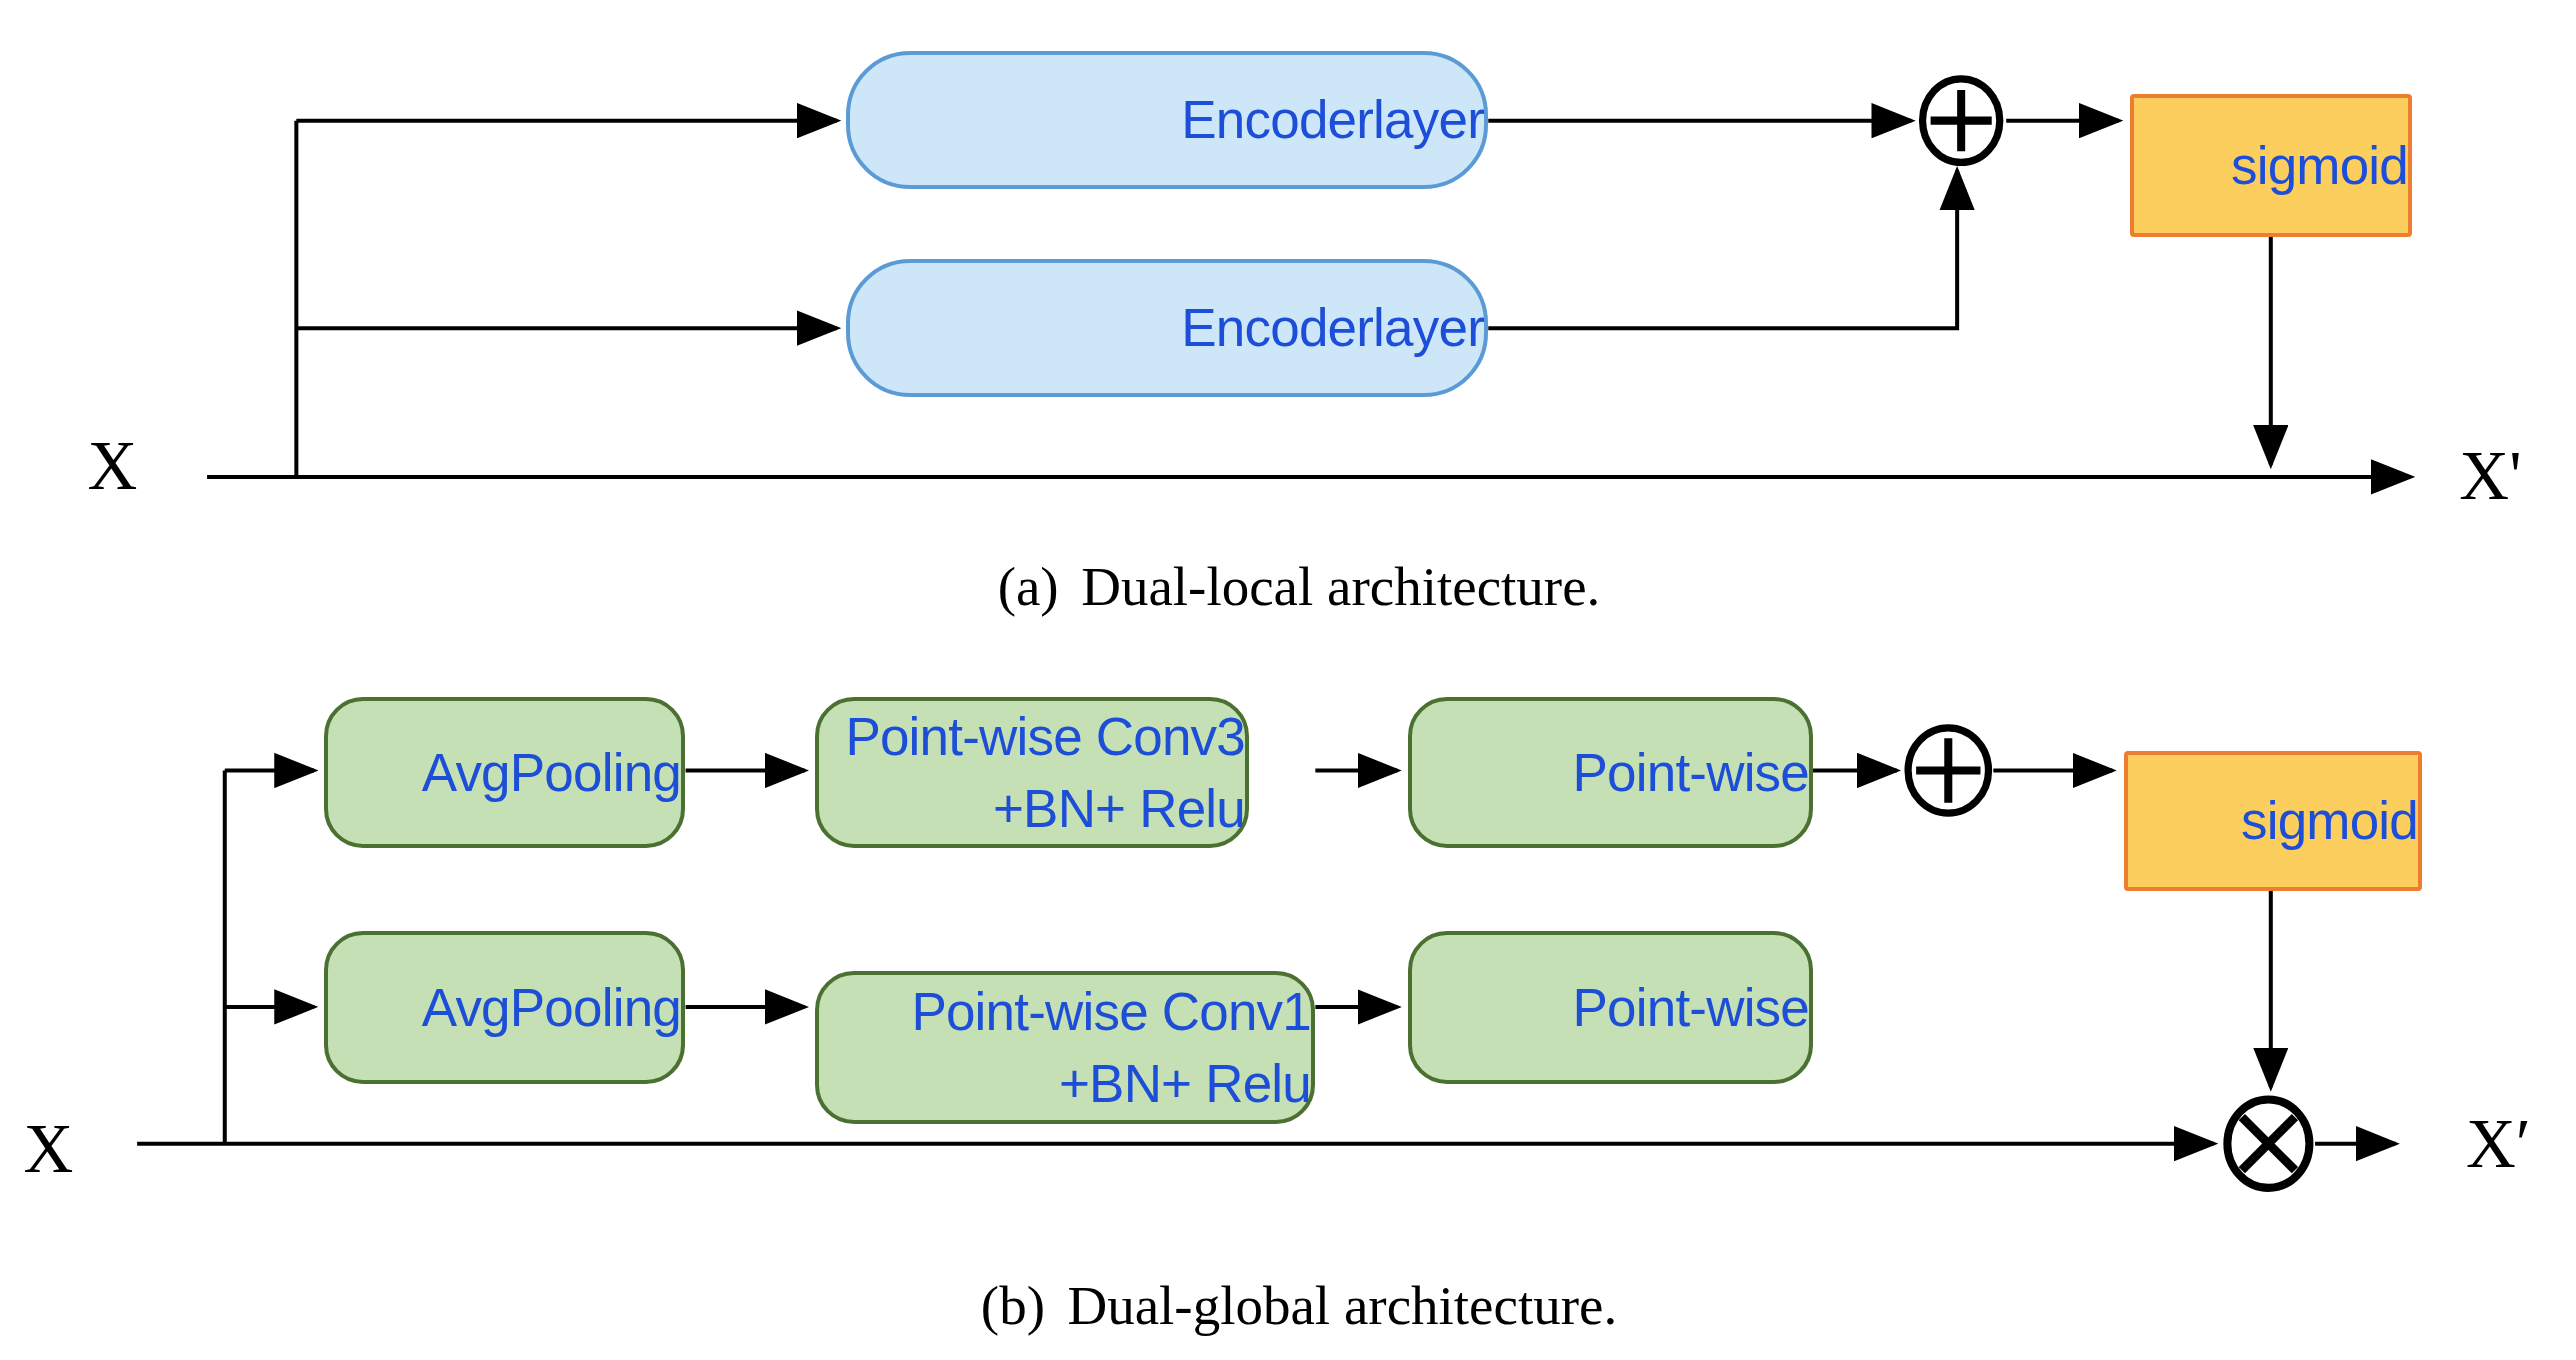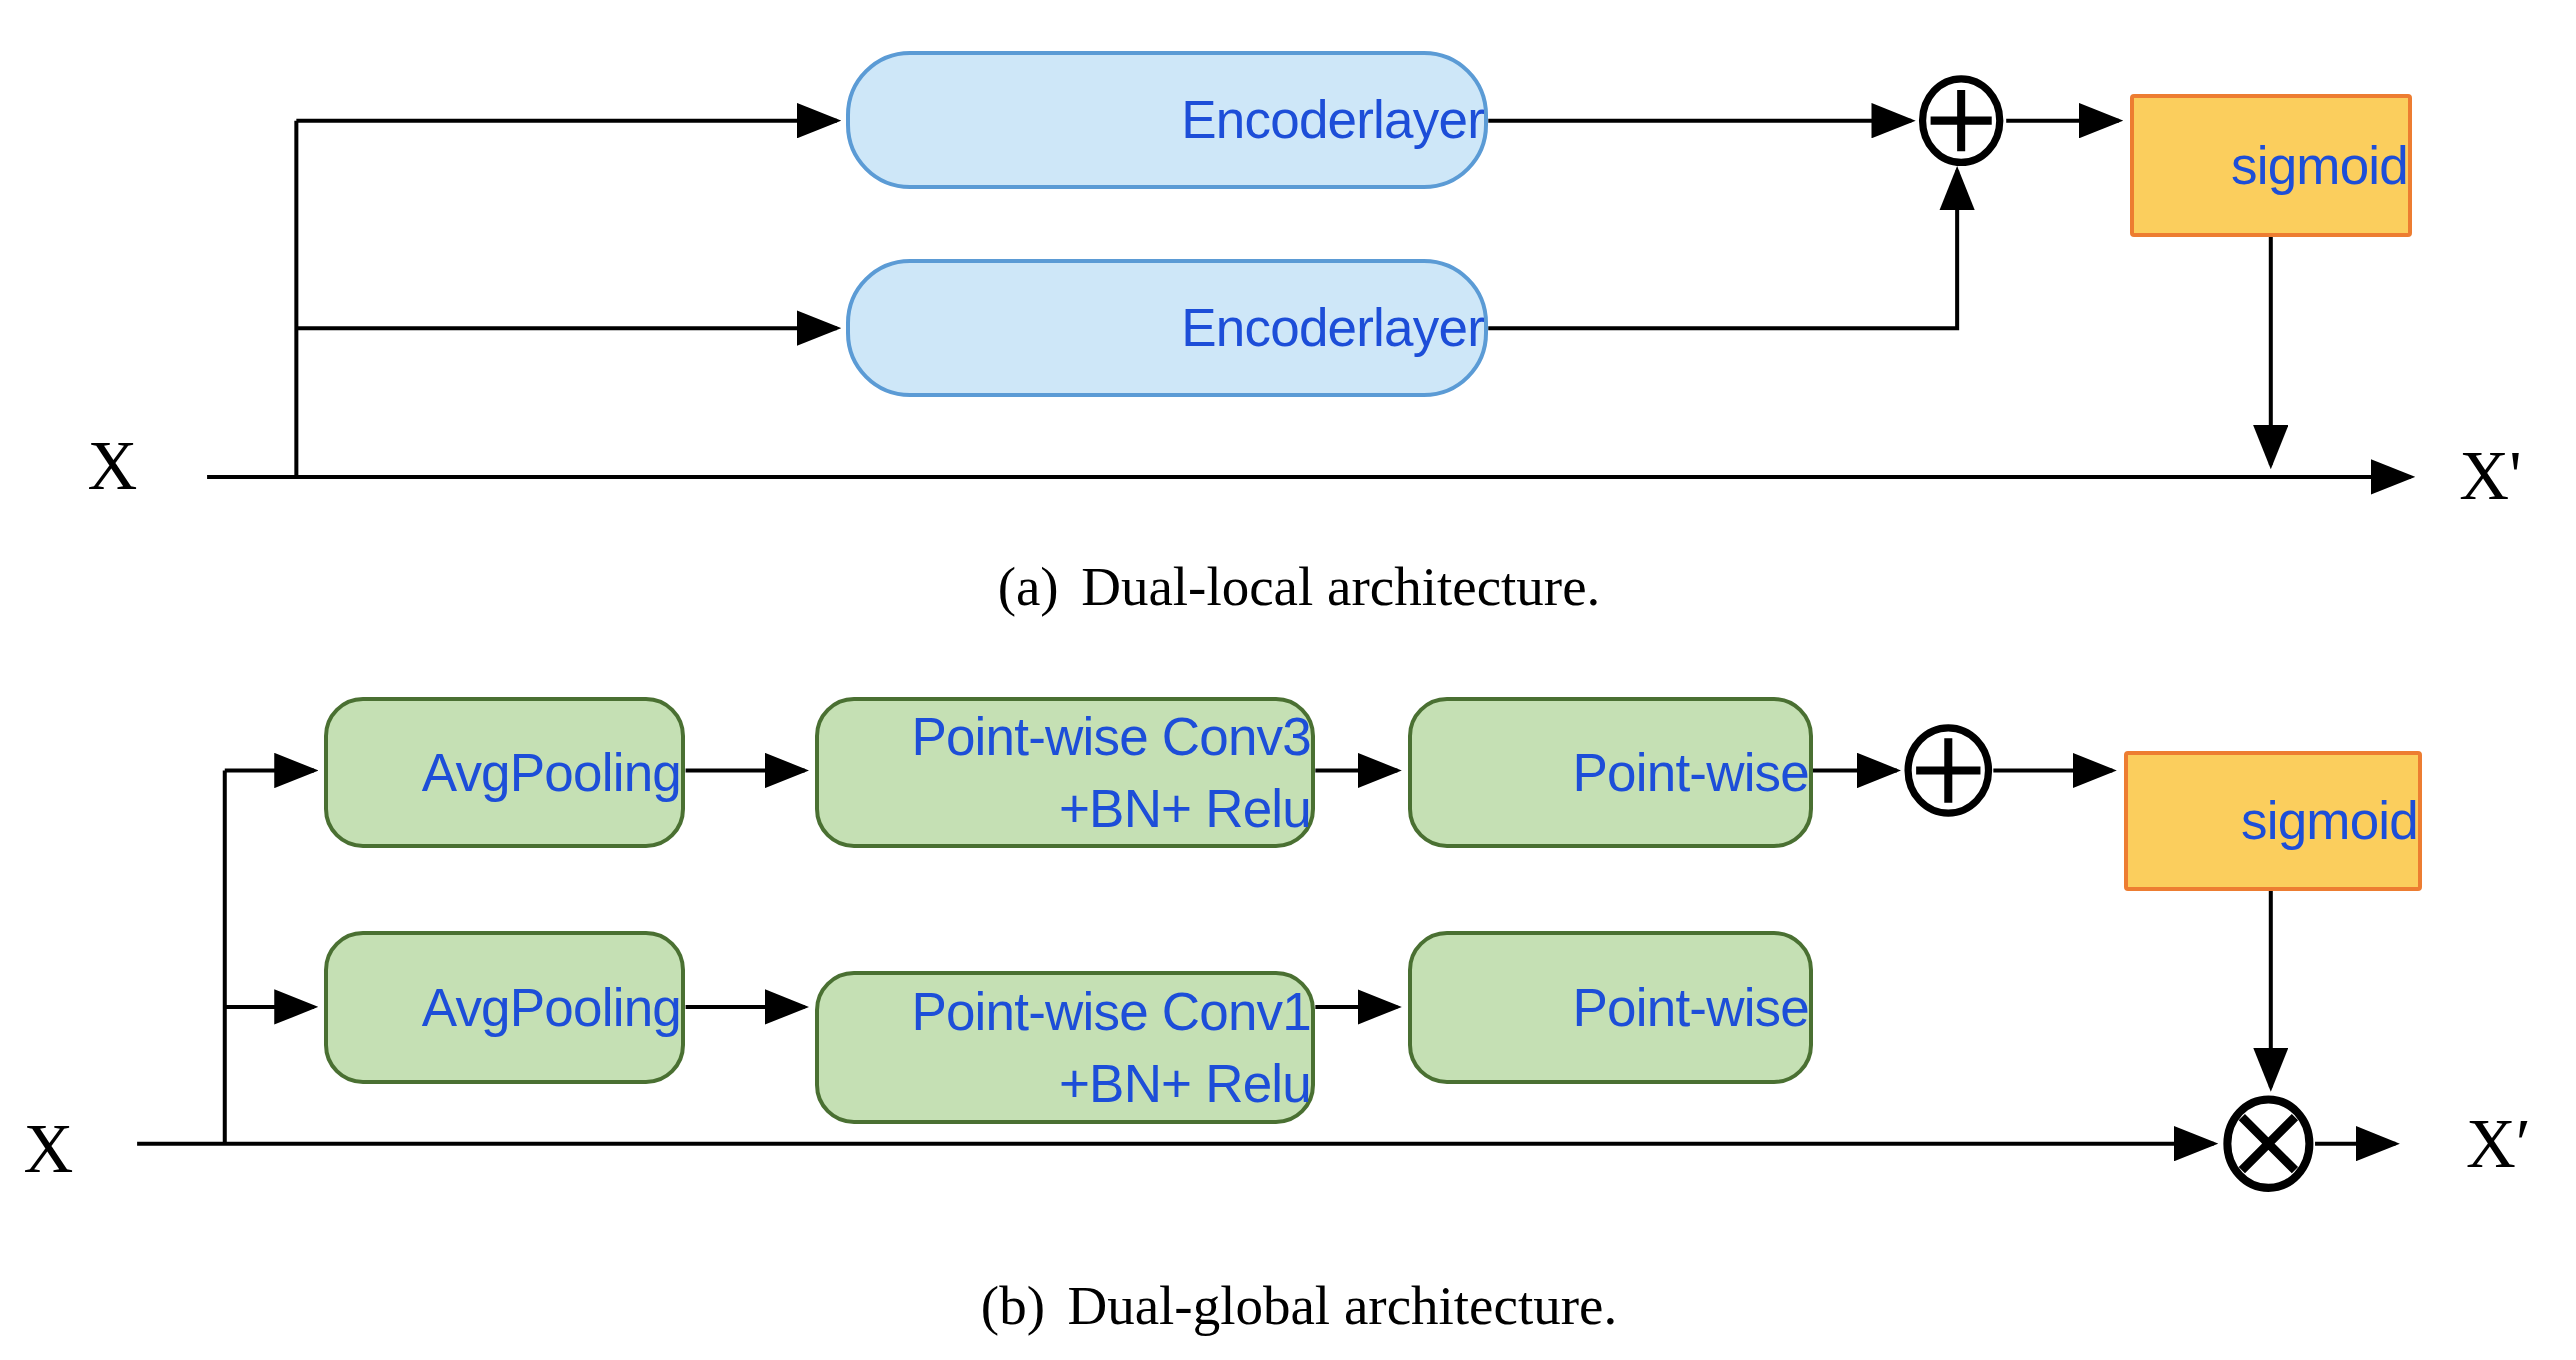--- a/index.html
+++ b/index.html
@@ -140,21 +140,21 @@
 
   <div class="caption" style="left:901px; top:555px; width:796px; height:74px;">
     <span>(a)</span>
     <span>Dual-local architecture.</span>
   </div>
 
   <div class="block green" style="left:324px; top:697px; width:361px; height:151px;">
     <span>AvgPooling</span>
   </div>
 
-  <div class="block green" style="left:815px; top:697px; width:500px; height:151px;">
+  <div class="block green" style="left:815px; top:697px; width:434px; height:151px;">
     <span>Point-wise Conv3</span>
     <span>+BN+ Relu</span>
   </div>
 
   <div class="block green" style="left:1408px; top:697px; width:405px; height:151px;">
     <span>Point-wise</span>
   </div>
 
   <div class="block green" style="left:324px; top:931px; width:361px; height:153px;">
     <span>AvgPooling</span>

